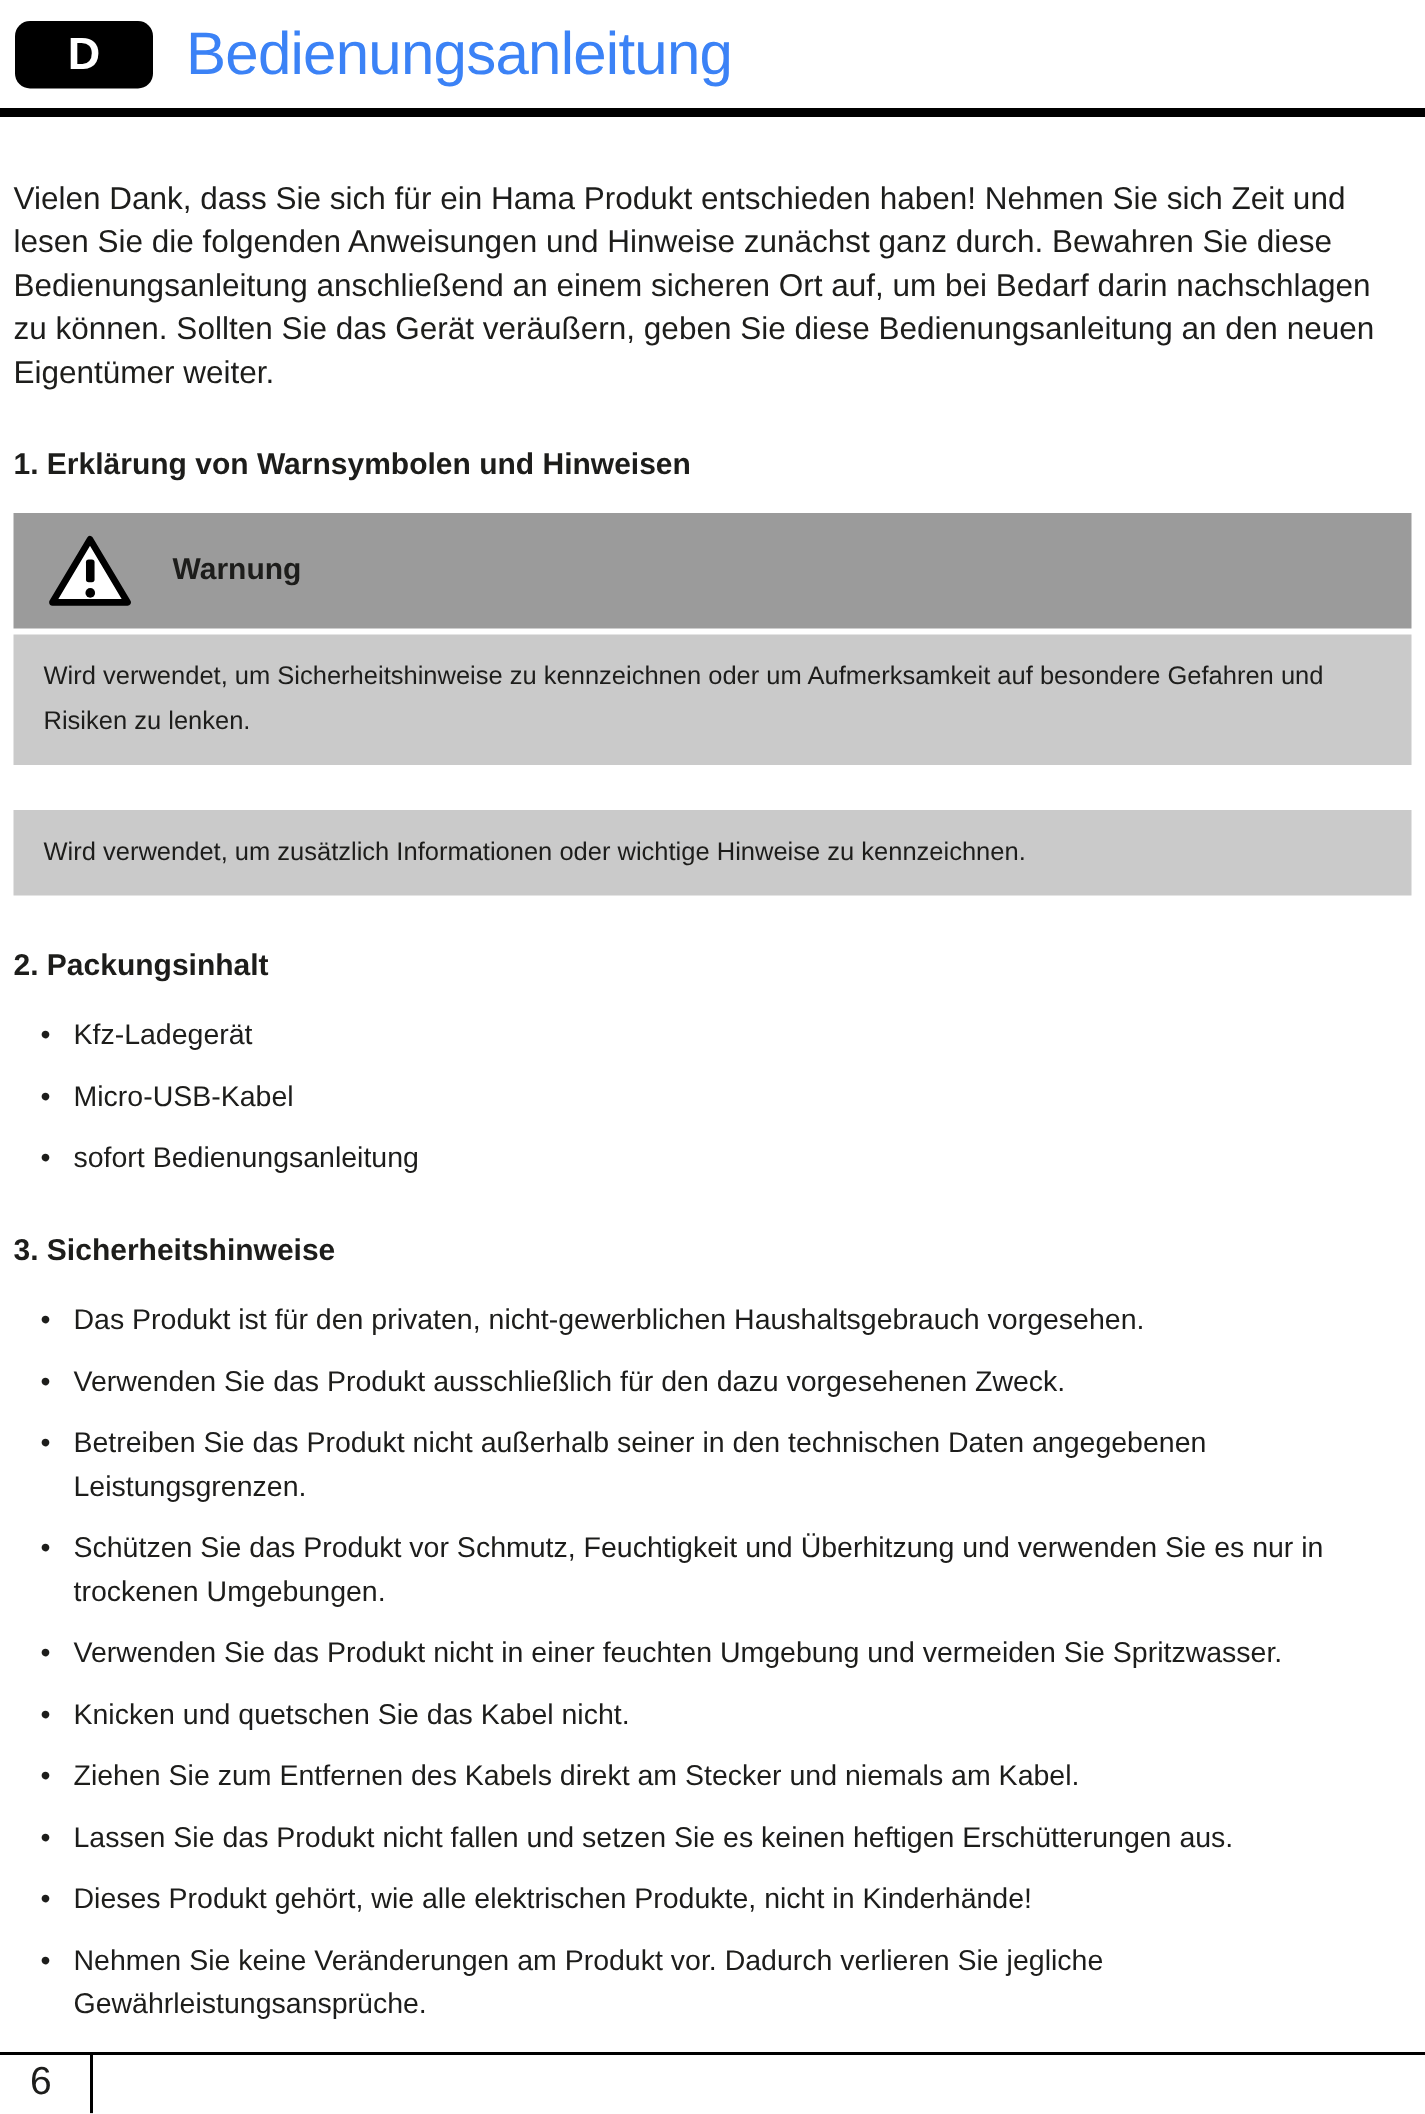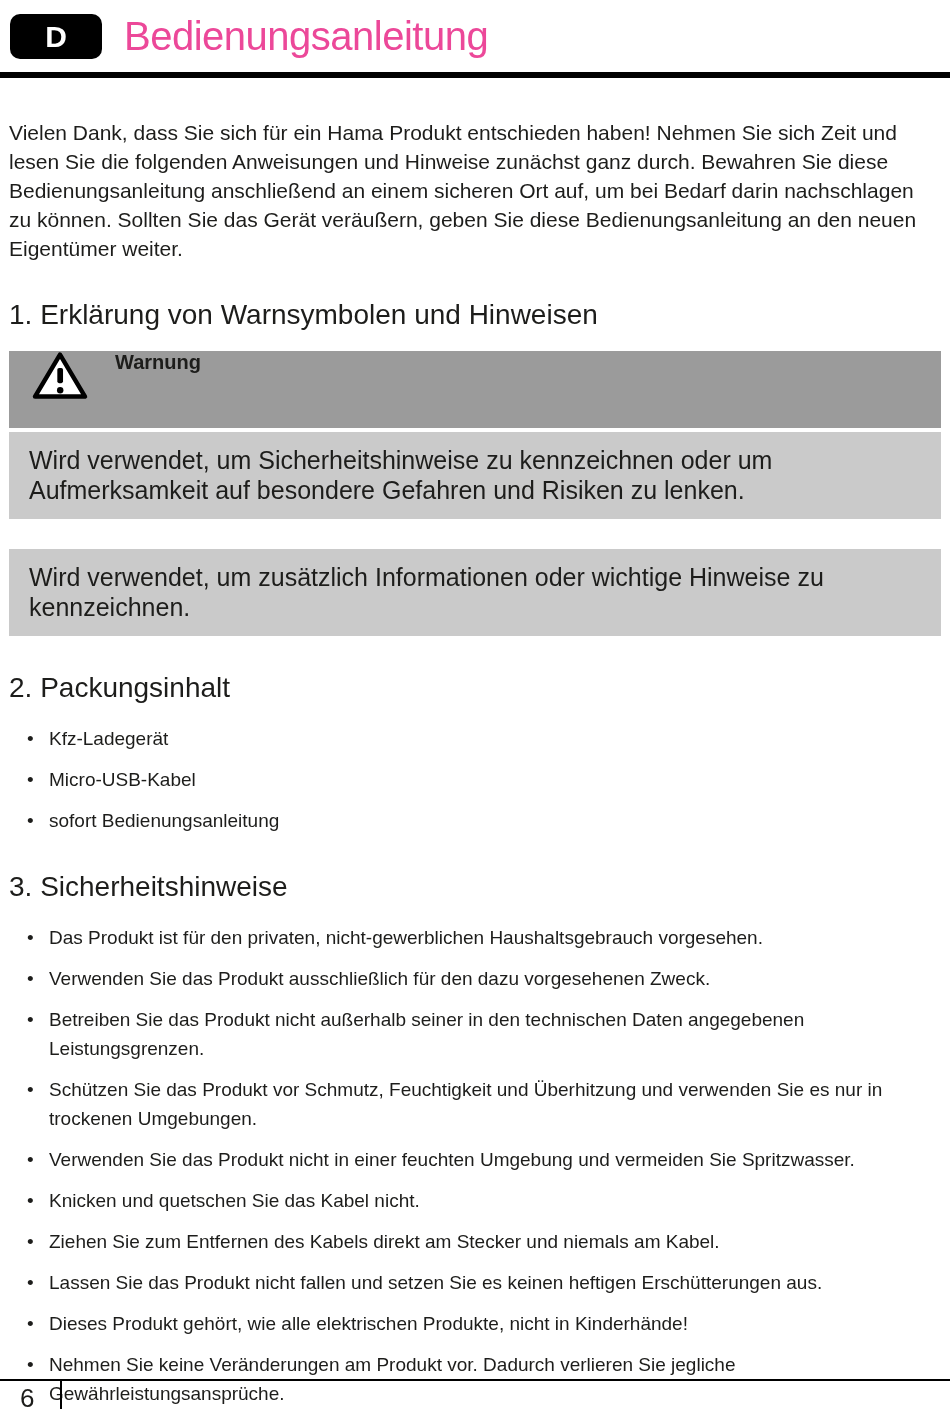--- a/index.html
+++ b/index.html
@@ -34,71 +34,71 @@
     font-size: 30px;
     font-weight: 700;
     border-radius: 10px;
     flex: 0 0 auto;
   }
   .page-title {
     margin: 0;
     font-size: 40px;
     font-weight: 400;
     letter-spacing: -0.5px;
-    color: #ec4899;
+    color: #3b82f6;
     white-space: nowrap;
   }
   .header-rule {
     width: 100%;
     height: 6px;
     background: #000000;
     margin-top: 13px;
   }
   
   .content {
     padding: 0 9px;
   }
   .intro {
     margin: 40px 0 0 0;
     font-size: 21px;
     line-height: 29px;
   }
   .section-heading {
     margin: 36px 0 20px 0;
-    font-size: 28px;
-    font-weight: 400;
+    font-size: 20px;
+    font-weight: 700;
   }
   
   .callout {
     margin: 0 0 30px 0;
   }
   .callout-header {
     display: flex;
-    align-items: flex-start;
+    align-items: center;
     gap: 26px;
     height: 77px;
     background: #9b9b9b;
     padding-left: 22px;
     margin-bottom: 4px;
   }
   .callout-label {
     font-size: 20px;
     font-weight: 700;
     color: #1d1d1b;
   }
   .callout-icon {
     display: inline-flex;
     align-items: center;
     justify-content: center;
     flex: 0 0 auto;
   }
   .callout-body {
     background: #cacaca;
     padding: 13px 20px 14px 20px;
-    font-size: 25px;
+    font-size: 17px;
     line-height: 30px;
     min-height: 30px;
   }
   
   .bullet-list {
     margin: 14px 0 0 0;
     padding: 0;
     list-style: none;
   }
   .bullet-list li {

